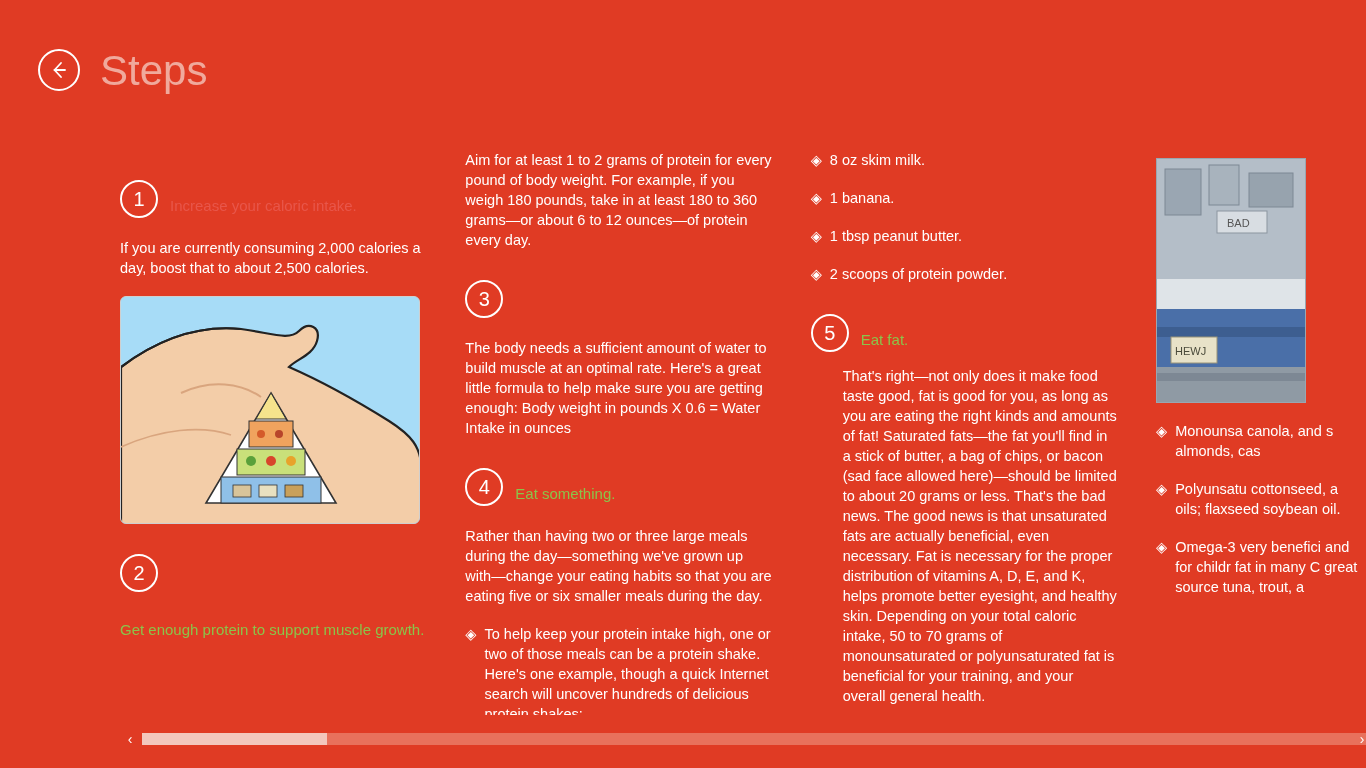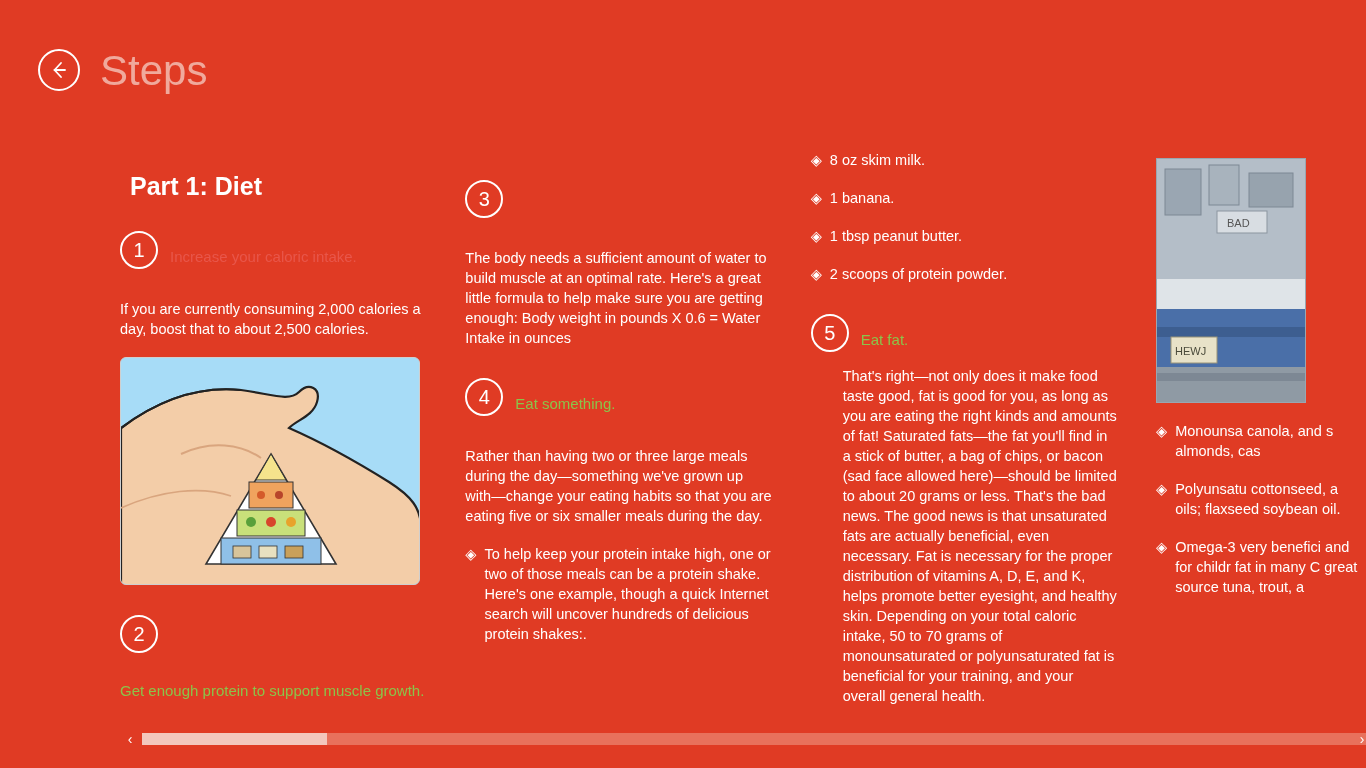--- a/index.html
+++ b/index.html
@@ -96,21 +96,21 @@
     font-size: 15px;
     line-height: 1.35;
     padding-top: 16px;
   }
   .step-label.red { color: #e8564a; }
 
   .para {
     color: #ffffff;
     font-size: 14.5px;
     line-height: 1.38;
-    margin-top: 30px;
+    margin-top: 20px;
   }
   .para.tight { margin-top: 14px; margin-left: 32px; }
   .para.first { margin-top: 0; }
 
   .bullet {
     color: #ffffff;
     font-size: 14.5px;
     line-height: 1.38;
     margin-top: 18px;
     display: flex;
@@ -182,21 +182,20 @@
         <line x1="7.5" y1="12" x2="18" y2="12" stroke="#ffffff" stroke-width="1.8" stroke-linecap="round"></line>
       </svg>
     </div>
     <div class="page-title">Steps</div>
   </div>
 
   <div class="content">
     <div class="columns">
 
       <div class="col col1">
-        <div class="section-title">Part 1: Diet</div>
 
         <div class="step">
           <div class="step-num">1</div>
           <div class="step-label red">Increase your caloric intake.</div>
         </div>
         <div class="para">If you are currently consuming 2,000 calories a day, boost that to about 2,500 calories.</div>
 
         <div class="figure">
           <svg width="300" height="228" viewBox="0 0 300 228">
             <rect x="0" y="0" width="300" height="228" fill="#a7dcf7"></rect>
@@ -222,20 +221,21 @@
           </svg>
         </div>
 
         <div class="step">
           <div class="step-num">2</div>
           <div class="step-label">Get enough protein to support muscle growth.</div>
         </div>
       </div>
 
       <div class="col col2">
+        <div class="para first">Aim for at least 1 to 2 grams of protein for every pound of body weight. For example, if you weigh 180 pounds, take in at least 180 to 360 grams—or about 6 to 12 ounces—of protein every day.</div>
 
         <div class="step">
           <div class="step-num">3</div>
         </div>
         <div class="para">The body needs a sufficient amount of water to build muscle at an optimal rate. Here's a great little formula to help make sure you are getting enough: Body weight in pounds X 0.6 = Water Intake in ounces</div>
 
         <div class="step">
           <div class="step-num">4</div>
           <div class="step-label">Eat something.</div>
         </div>

